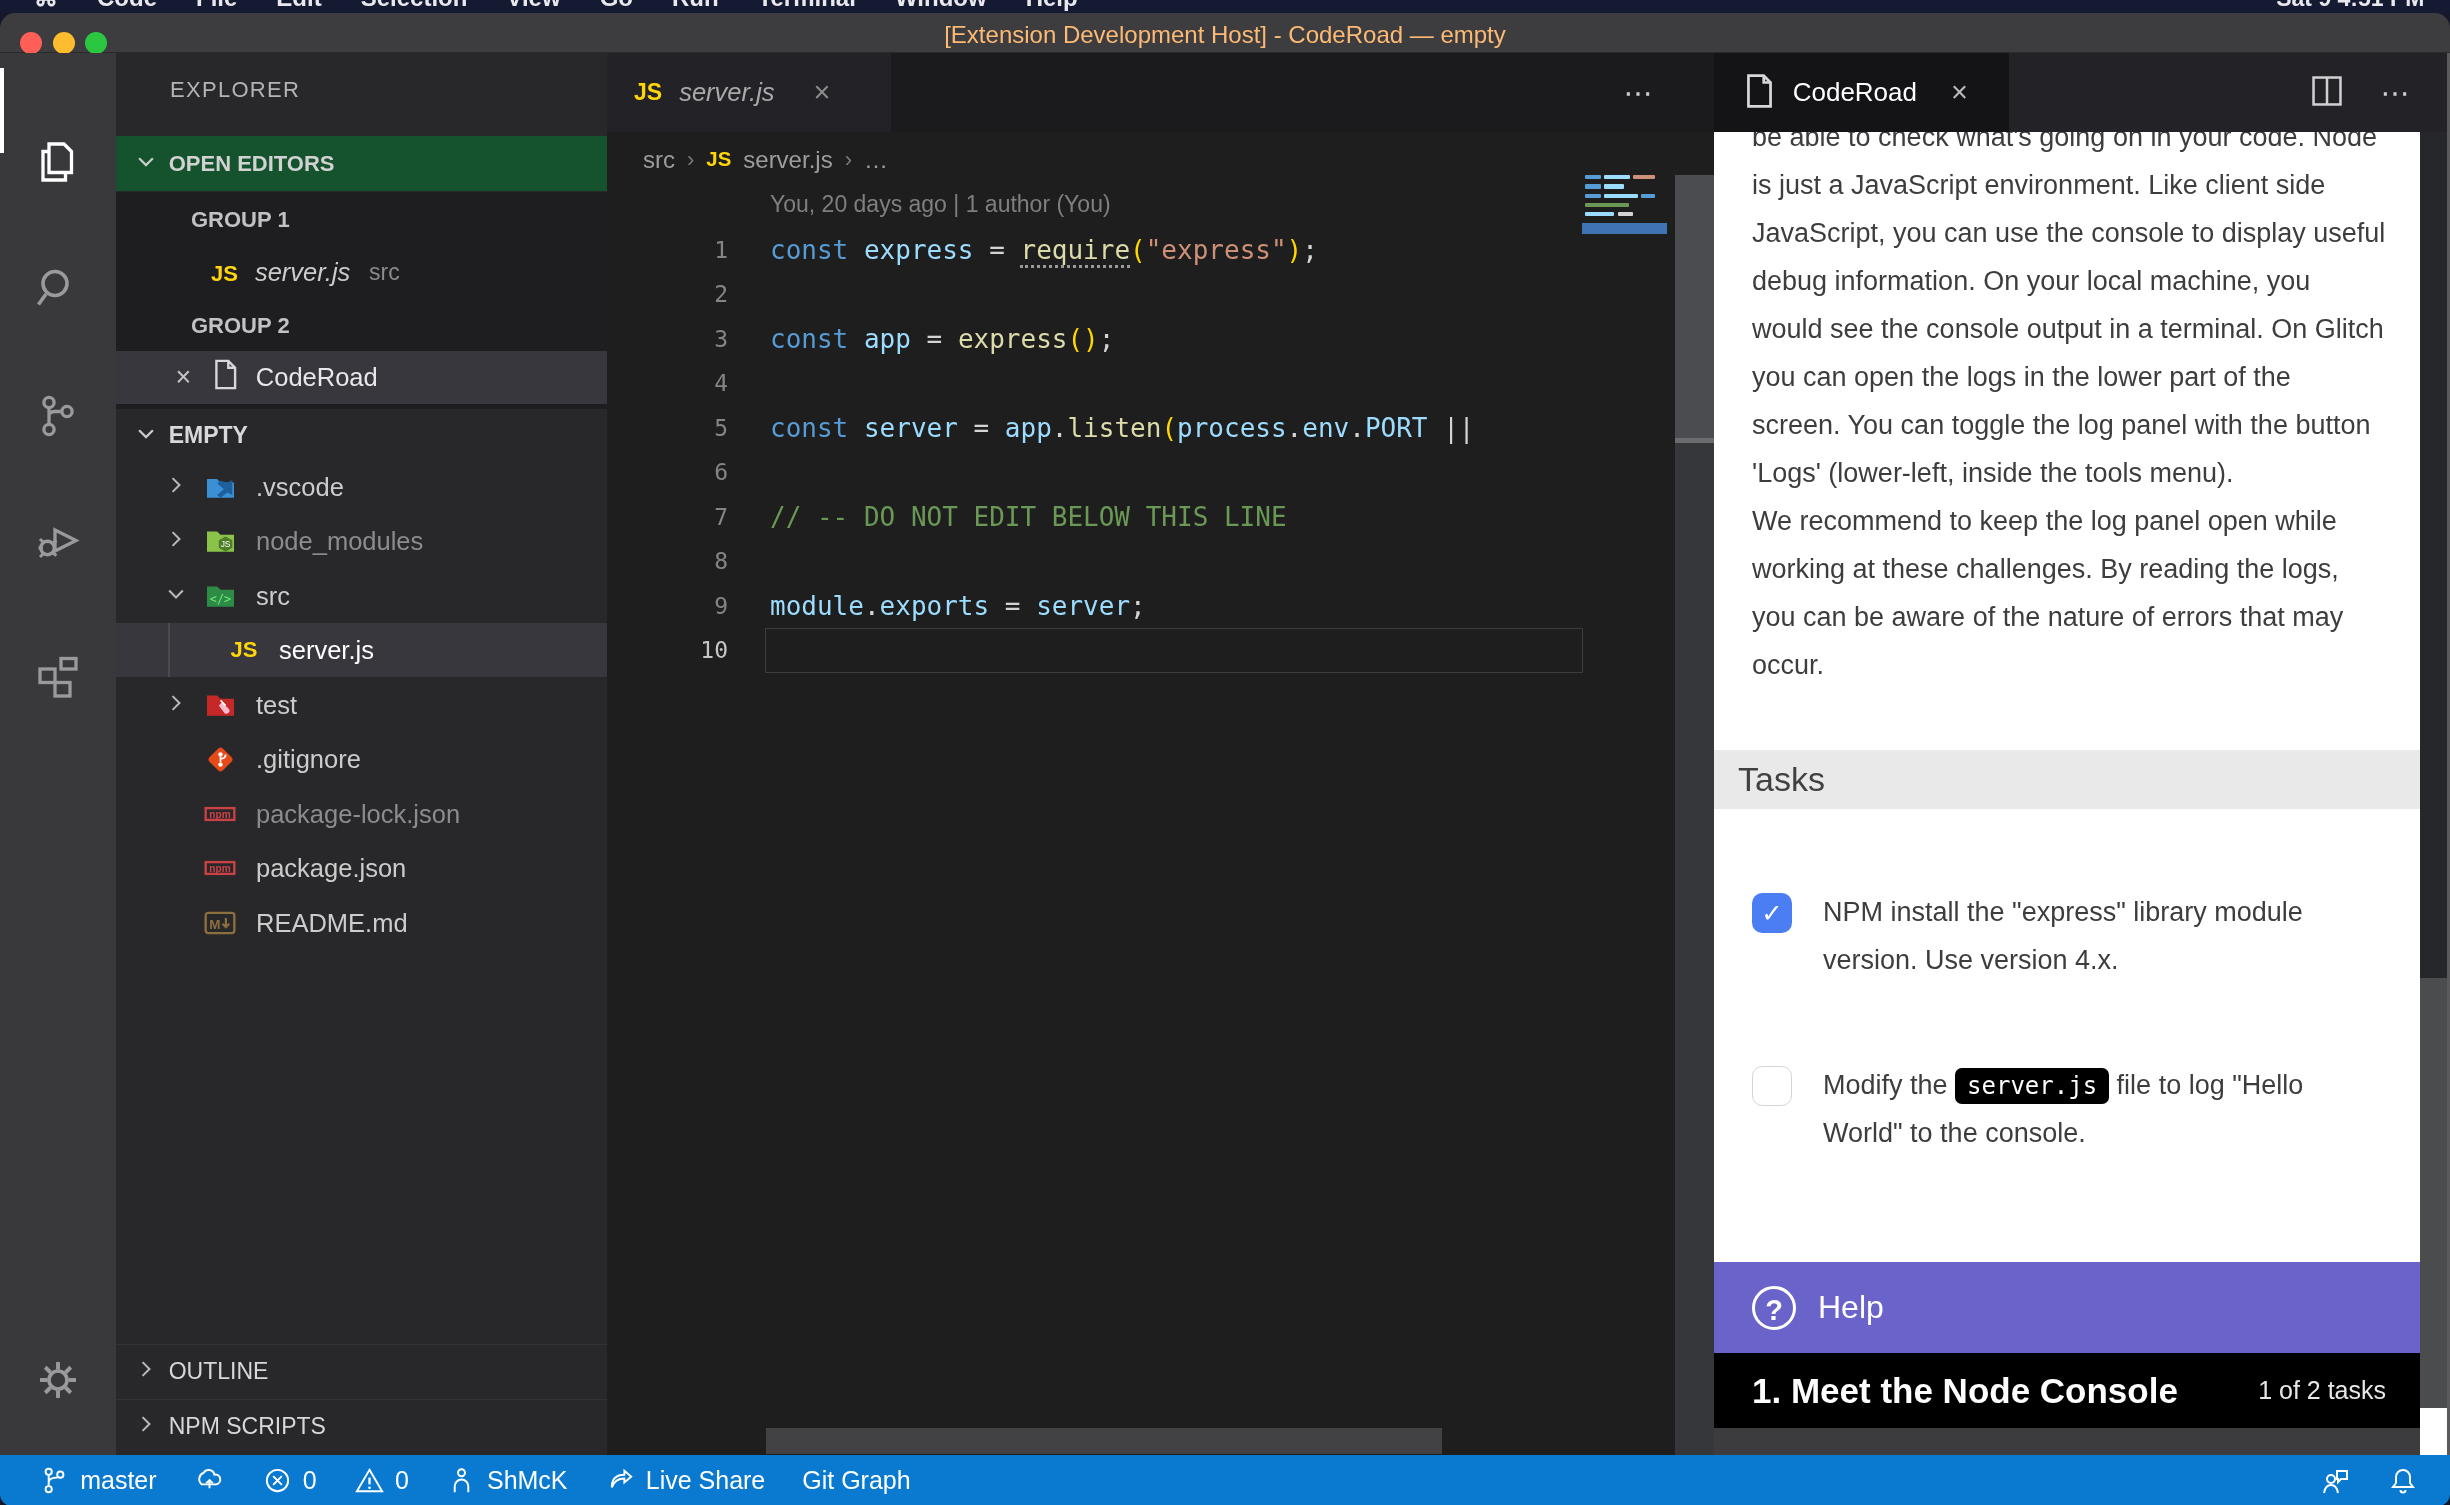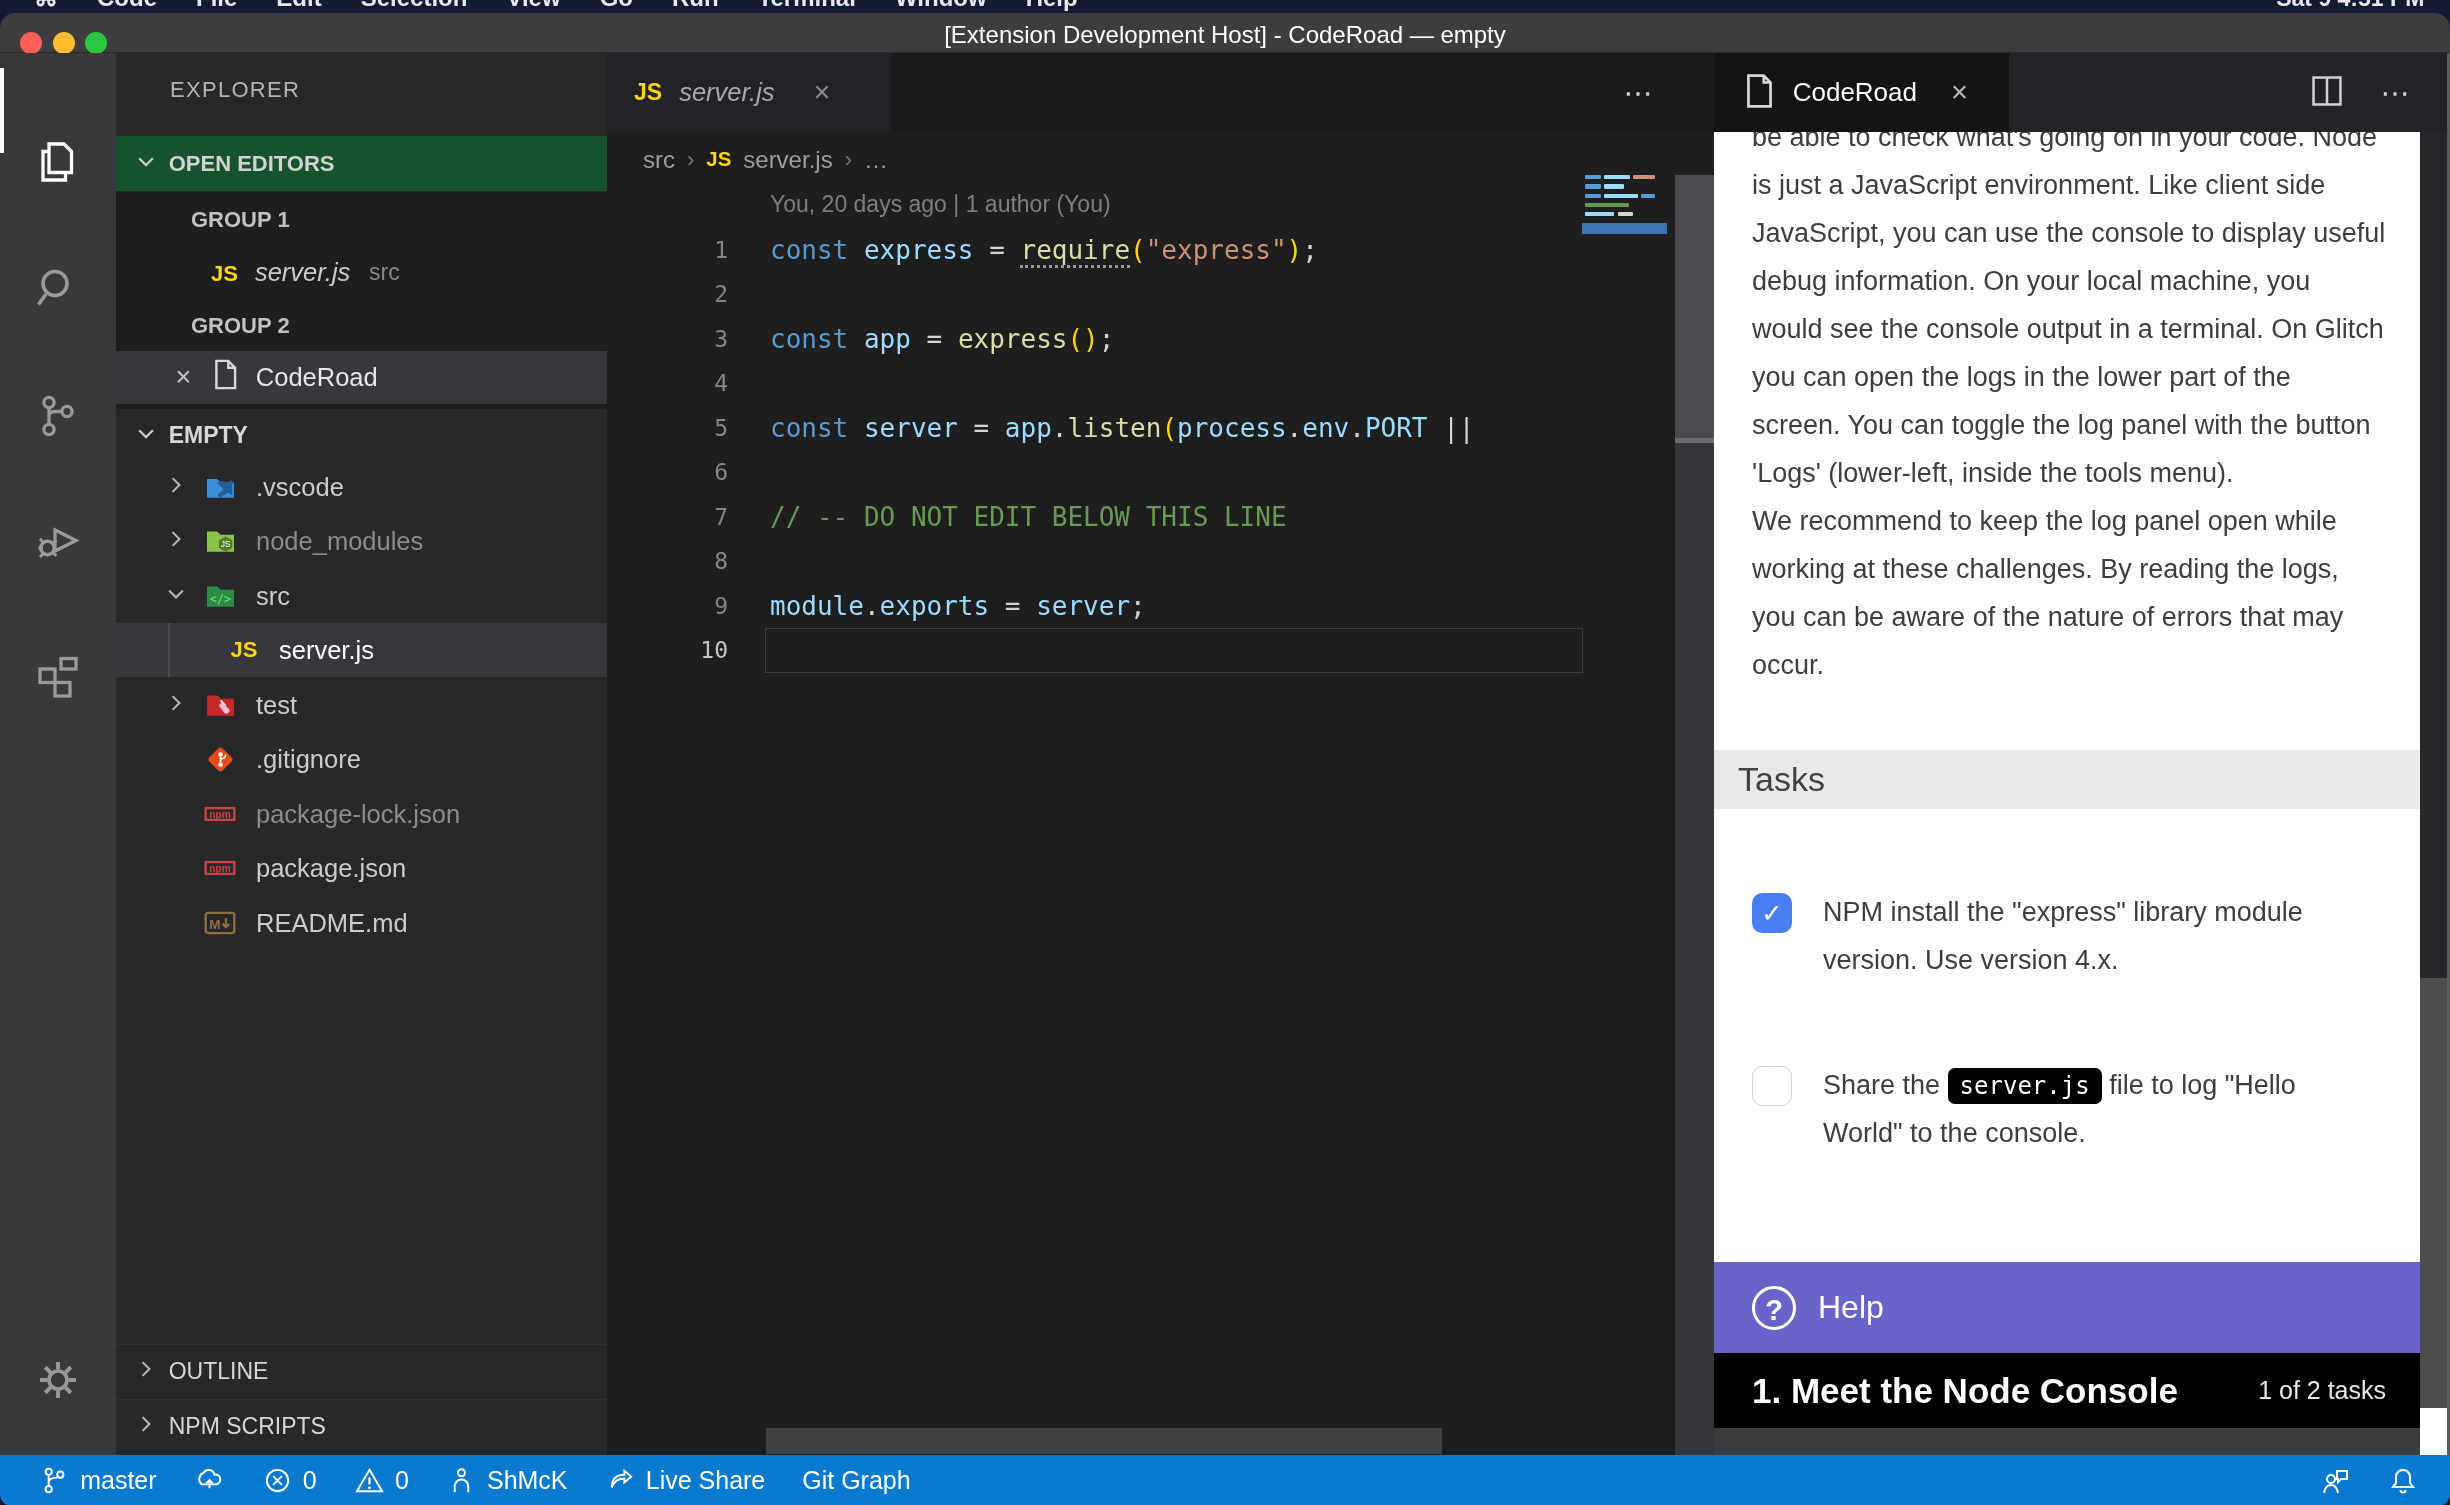--- a/index.html
+++ b/index.html
@@ -14,21 +14,21 @@
     display:flex; align-items:center; gap:39px; padding-left:34px;
     color:#e8e8ee; font-size:24px; font-weight:bold; white-space:nowrap; }
   #menubar .mright { position:absolute; right:25.5px; top:-18.7px; height:34px; display:flex; align-items:center; gap:32px;
     color:#e8e8ee; font-size:23px; font-weight:bold; }
 
   
   #titlebar { left:0; top:12.8px; width:2450px; height:40px; background:#3d3d40;
     border-radius:15.3px 15.3px 0 0; border-bottom:0.9px solid #2a2a2c; }
   .tl { position:absolute; top:19.6px; width:22px; height:22px; border-radius:50%; }
   #titlebar .title { position:absolute; left:0; right:0; top:0; height:40px; line-height:43px;
-    text-align:center; color:#ffffff; font-size:24px; }
+    text-align:center; color:#fdba74; font-size:24px; }
 
   
   #main { left:0; top:53px; width:2450px; height:1402px; background:#1e1e1e; }
 
   
   #activitybar { position:absolute; left:0; top:0; width:116px; height:1402px; background:#39393c; }
   .act-item { position:absolute; left:0; width:116px; height:94px; display:flex; align-items:center; justify-content:center; }
   .act-item svg { width:48px; height:48px; }
   .act-active-border { position:absolute; left:0; top:15.3px; width:4.3px; height:85px; background:#ffffff; }
 
@@ -505,21 +505,21 @@
           <span>Tasks</span>
         </div>
         <div id="tasks-wrap">
             <div class="task" style="top: 756px;">
               <div class="cbox checked" style="background: rgb(76, 126, 243);">✓</div>
               <div class="tline" style="top: 0px;"><span>NPM install the "express" library module</span></div>
               <div class="tline" style="top: 48px;"><span>version. Use version 4.x.</span></div>
             </div>
             <div class="task" style="top: 929px;">
               <div class="cbox unchecked"></div>
-              <div class="tline" style="top: 0px;"><span>Share the </span><span class="code-chip">server.js</span><span> file to log "Hello</span></div>
+              <div class="tline" style="top: 0px;"><span>Modify the </span><span class="code-chip">server.js</span><span> file to log "Hello</span></div>
               <div class="tline" style="top: 48px;"><span>World" to the console.</span></div>
             </div>
           </div>
         <div id="help-band" style="background: rgb(106, 99, 201);">
           <span class="hicon">?</span>
           <span class="hlabel">Help</span>
         </div>
         <div id="lesson-band">
           <span class="ltitle">1. Meet the Node Console</span>
           <span class="lprog">1 of 2 tasks</span>

